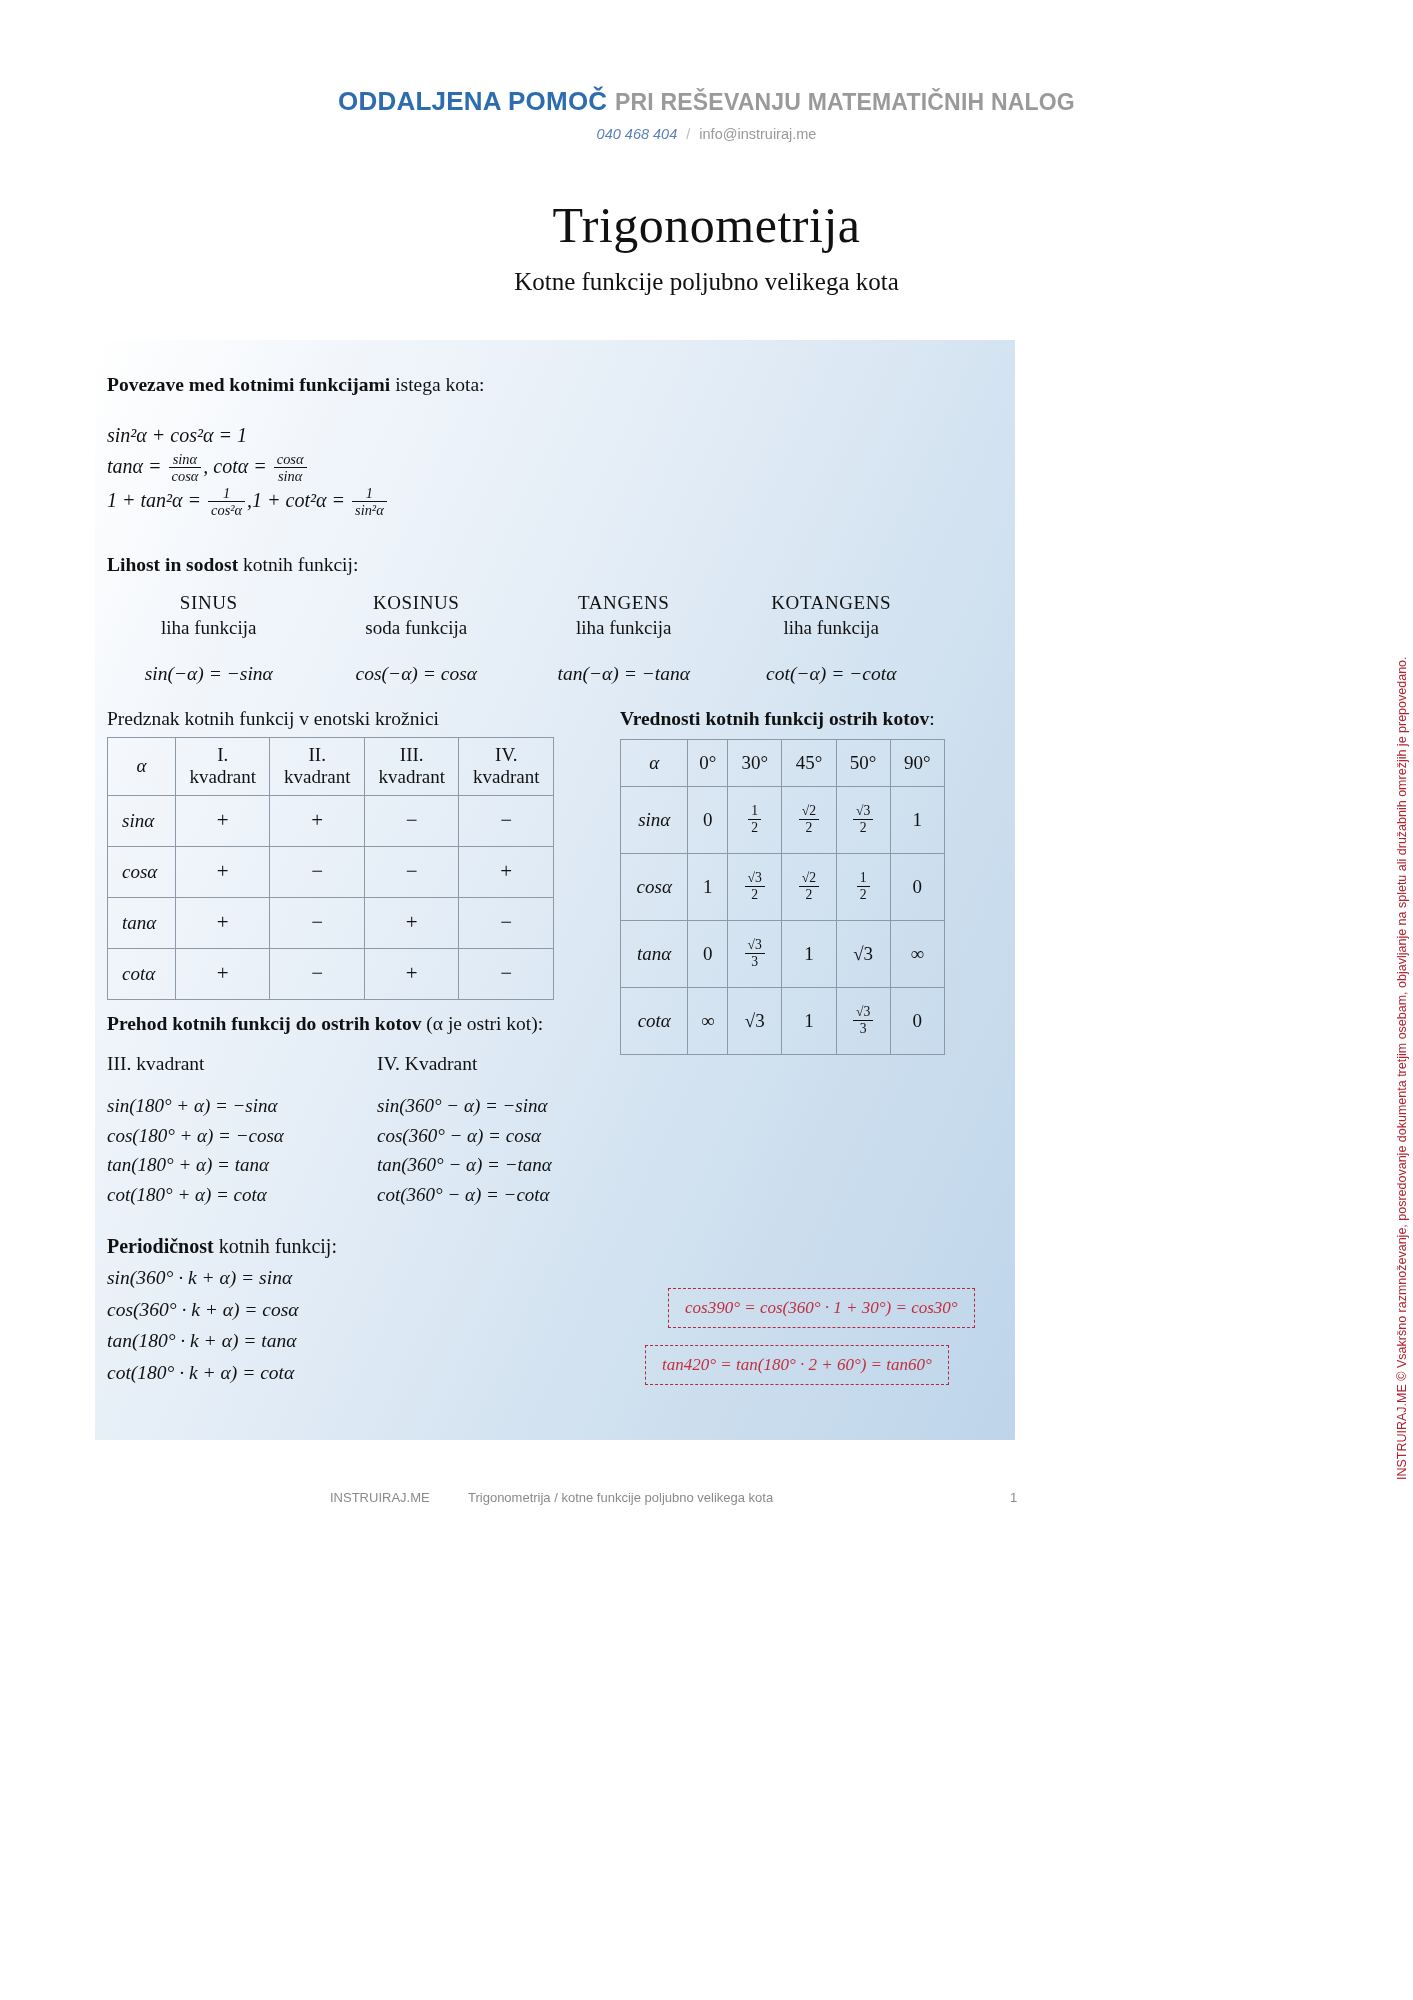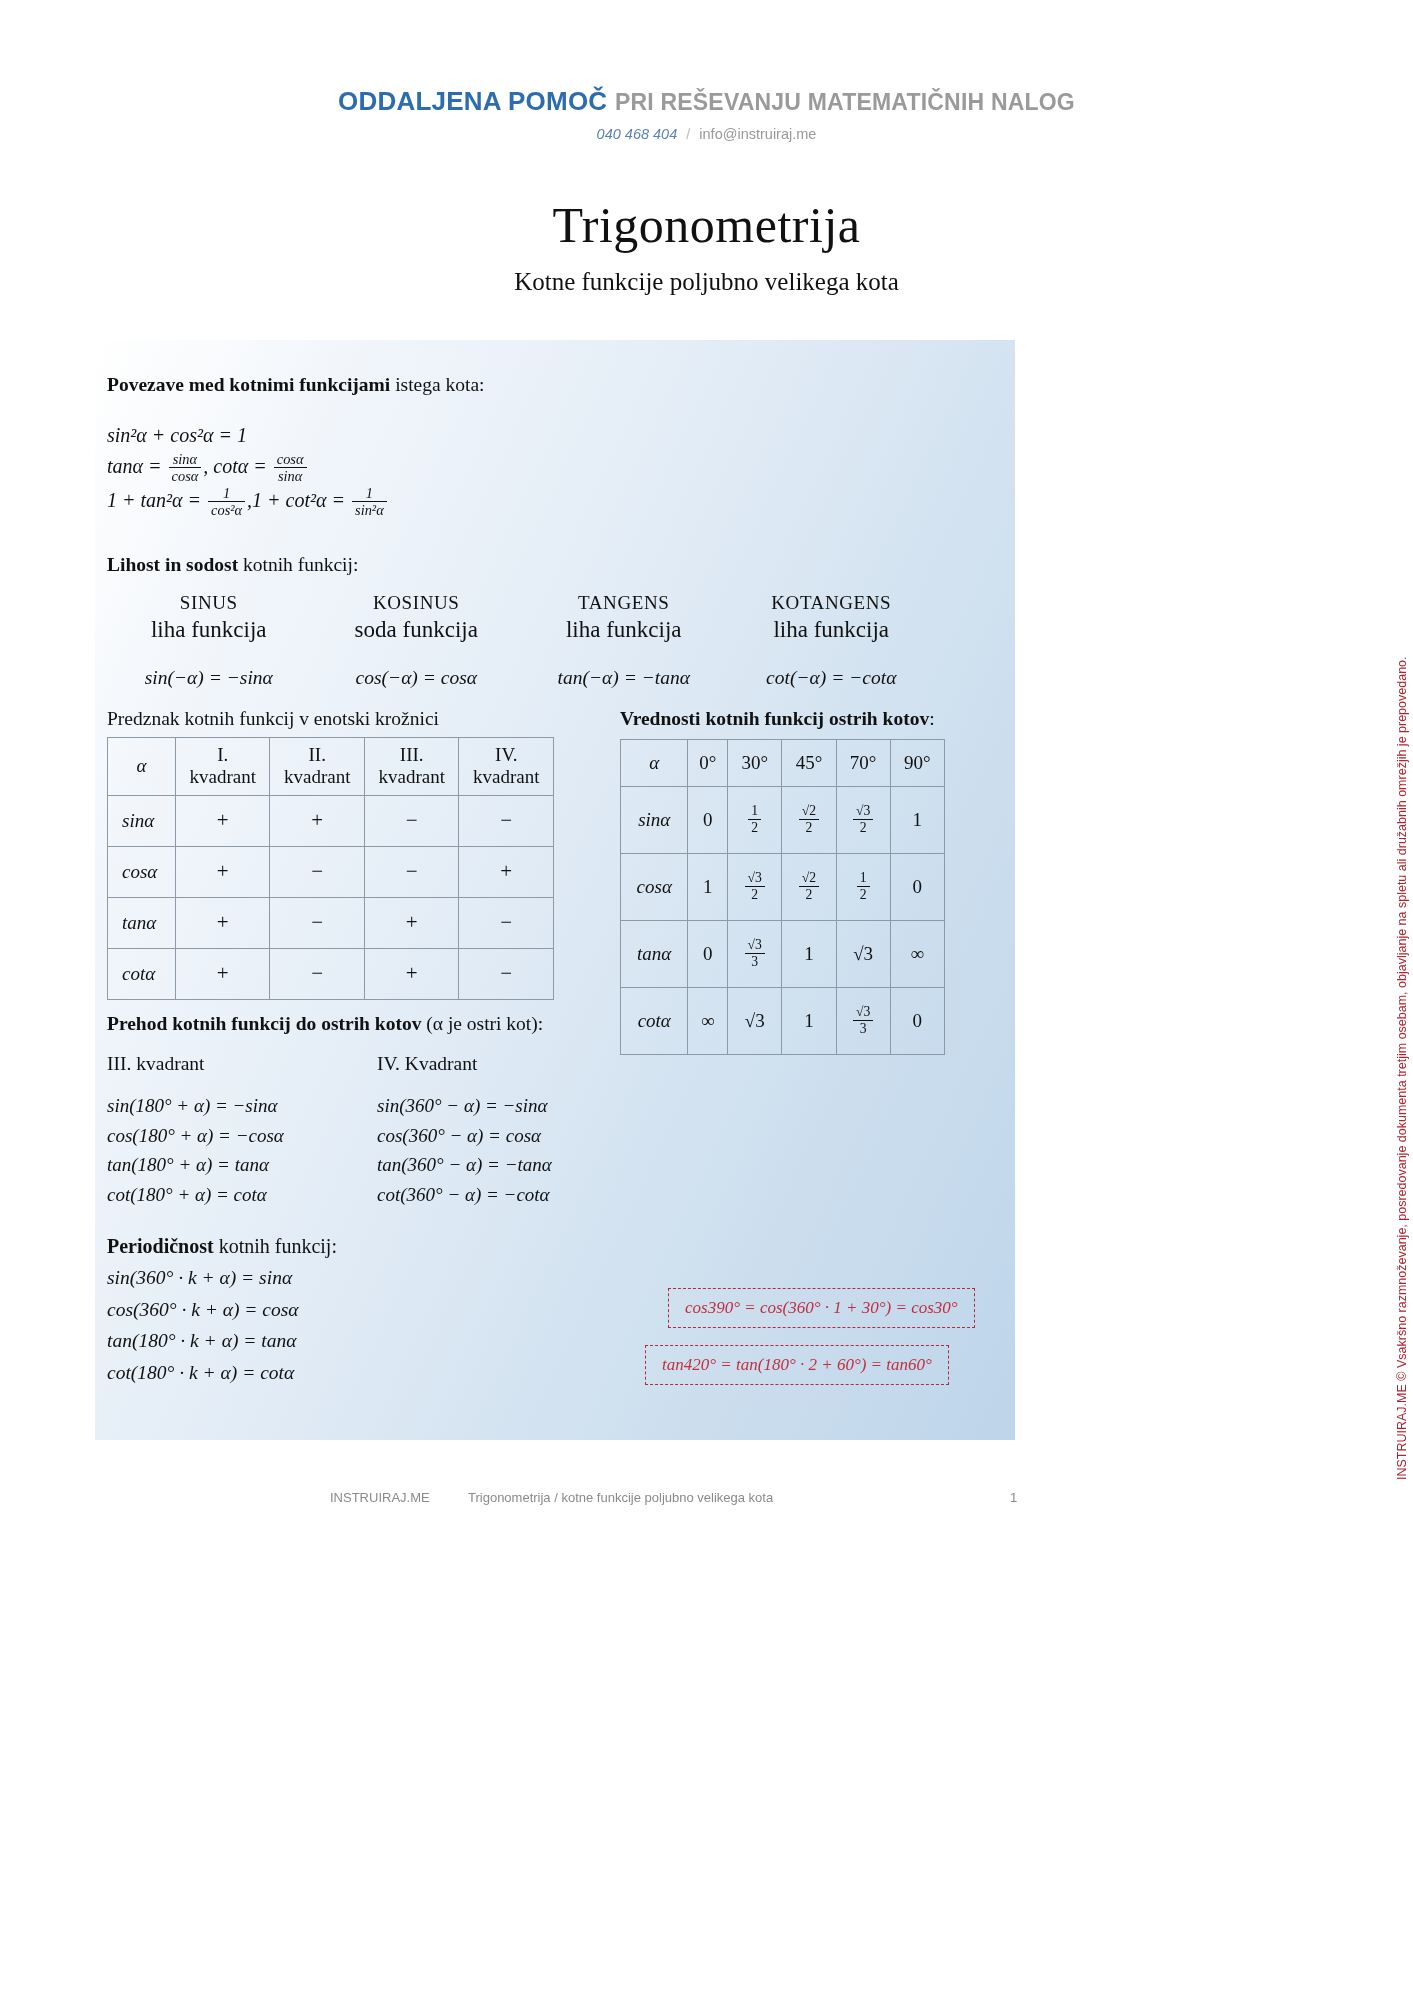--- a/index.html
+++ b/index.html
@@ -104,21 +104,21 @@
   
   .parity-row {
     position: absolute;
     left: 105px;
     top: 592px;
     width: 830px;
     display: flex;
   }
   .parity-col { flex: 1; text-align: center; }
   .parity-name { font-size: 19px; letter-spacing: 0.6px; }
-  .parity-kind { font-size: 23px; margin-top: 3px; }
+  .parity-kind { font-size: 19px; margin-top: 3px; }
   .parity-eq   { font-size: 19.5px; font-style: italic; margin-top: 24px; white-space: nowrap; }
 
   
   table.sheet {
     border-collapse: collapse;
     background: transparent;
   }
   table.sheet, table.sheet th, table.sheet td {
     border: 1px solid #8c9aa8;
   }
@@ -329,21 +329,21 @@
   <b>Vrednosti kotnih funkcij ostrih kotov</b><span>:</span>
 </div>
 
 <table class="sheet vtable">
   <thead>
     <tr>
       <th class="rowhead">α</th>
       <th>0°</th>
       <th>30°</th>
       <th>45°</th>
-      <th>70°</th>
+      <th>50°</th>
       <th>90°</th>
     </tr>
   </thead>
   <tbody id="values-body">
       <tr>
         <td class="rowhead">sinα</td>
         <td>0</td>
         <td><span class="frac"><span class="num">1</span><span class="den">2</span></span></td>
         <td><span class="frac"><span class="num">√2</span><span class="den">2</span></span></td>
         <td><span class="frac"><span class="num">√3</span><span class="den">2</span></span></td>

